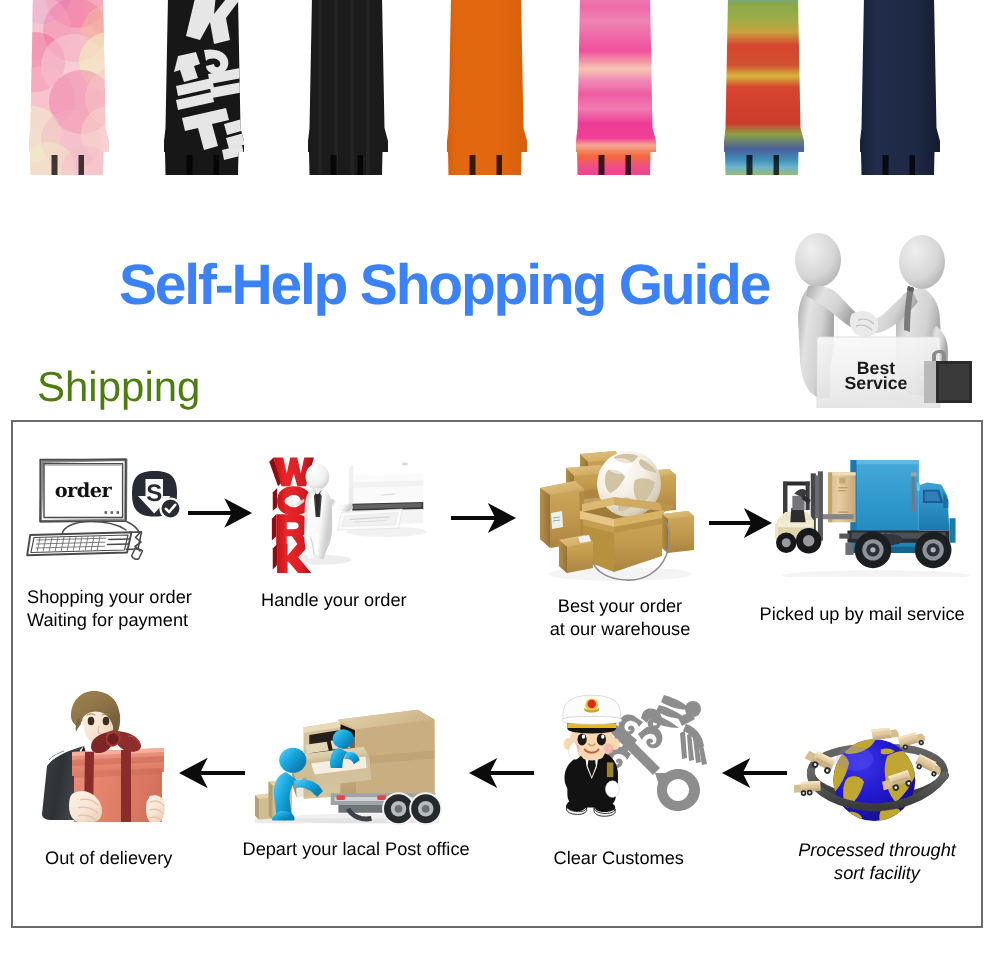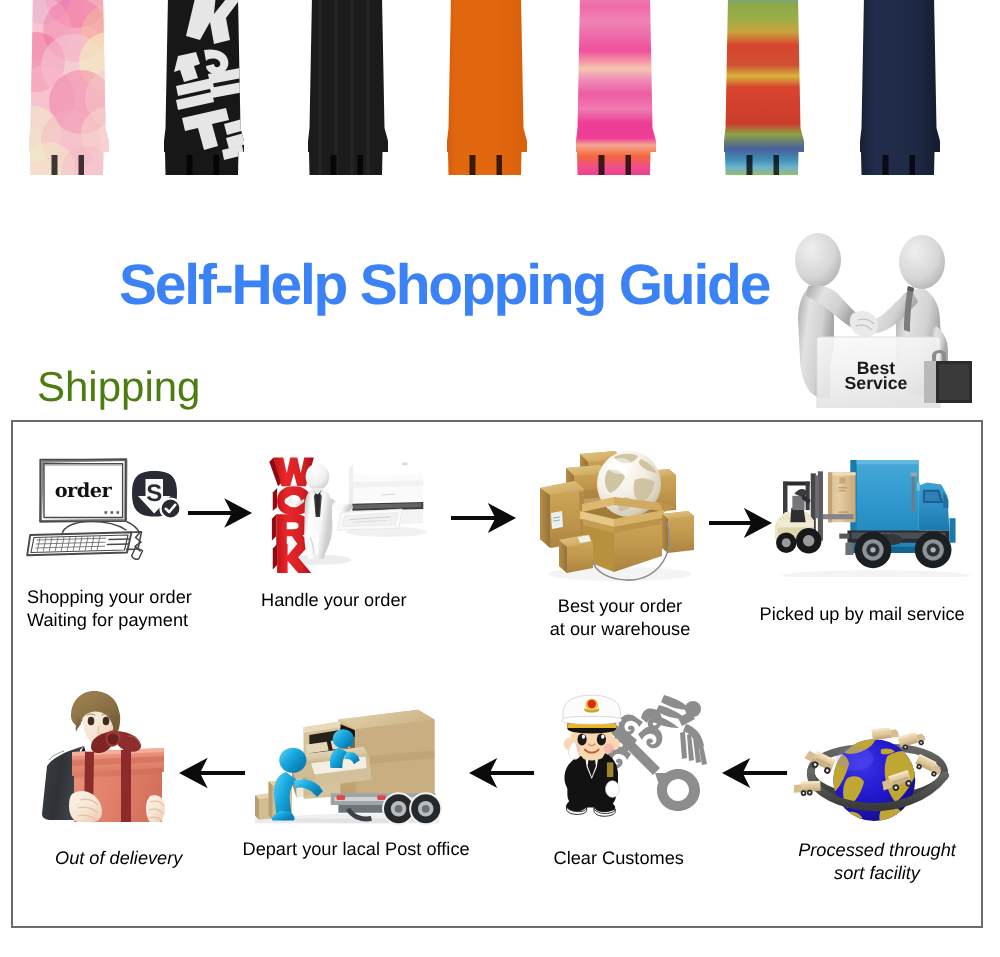--- a/index.html
+++ b/index.html
@@ -914,21 +914,21 @@
         <path d="M42,110 C48,108 56,110 60,115" fill="none" stroke="#e7bfa6" stroke-width="1.3"></path>
         <path d="M40,118 C46,116 55,118 60,123" fill="none" stroke="#e7bfa6" stroke-width="1.3"></path>
         <path d="M40,126 C46,124 54,126 58,130" fill="none" stroke="#e7bfa6" stroke-width="1.3"></path>
         <path d="M112,106 C118,104 124,106 126,112 C128,120 126,128 122,132 L112,132 C108,128 107,118 109,111 Z" fill="url(#skinG)"></path>
         <path d="M112,112 C118,110 123,112 126,116" fill="none" stroke="#e7bfa6" stroke-width="1.3"></path>
         <path d="M111,120 C117,118 122,120 125,124" fill="none" stroke="#e7bfa6" stroke-width="1.3"></path>
         <path d="M111,128 C117,126 121,128 124,131" fill="none" stroke="#e7bfa6" stroke-width="1.3"></path>
       </g>
     </svg>
 
-    <div class="step-label" style="left:55px;top:847px;font-style:italic;">
+    <div class="step-label" style="left:45px;top:847px;">
       <div>Out of delievery</div>
     </div>
     <div class="step-label" style="left:242.5px;top:838px;">
       <div>Depart your lacal Post office</div>
     </div>
     <div class="step-label" style="left:553.5px;top:846.5px;">
       <div>Clear Customes</div>
     </div>
     <div class="step-label" style="left:787px;top:839px;text-align:center;width:180px;font-style:italic;">
       <div>Processed throught</div>

